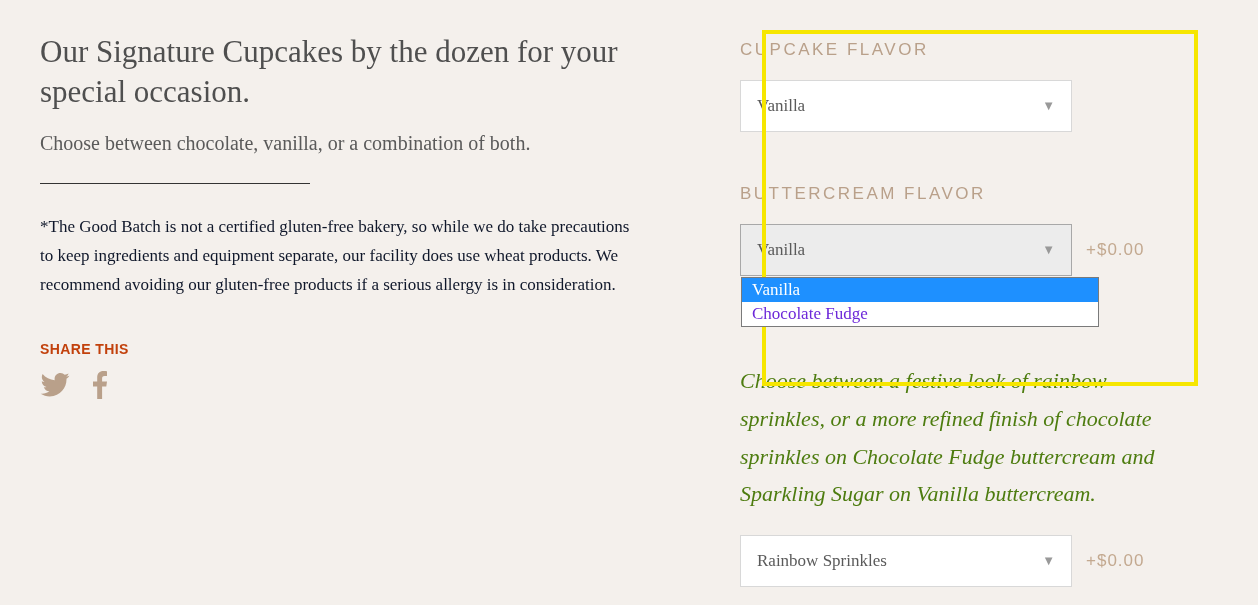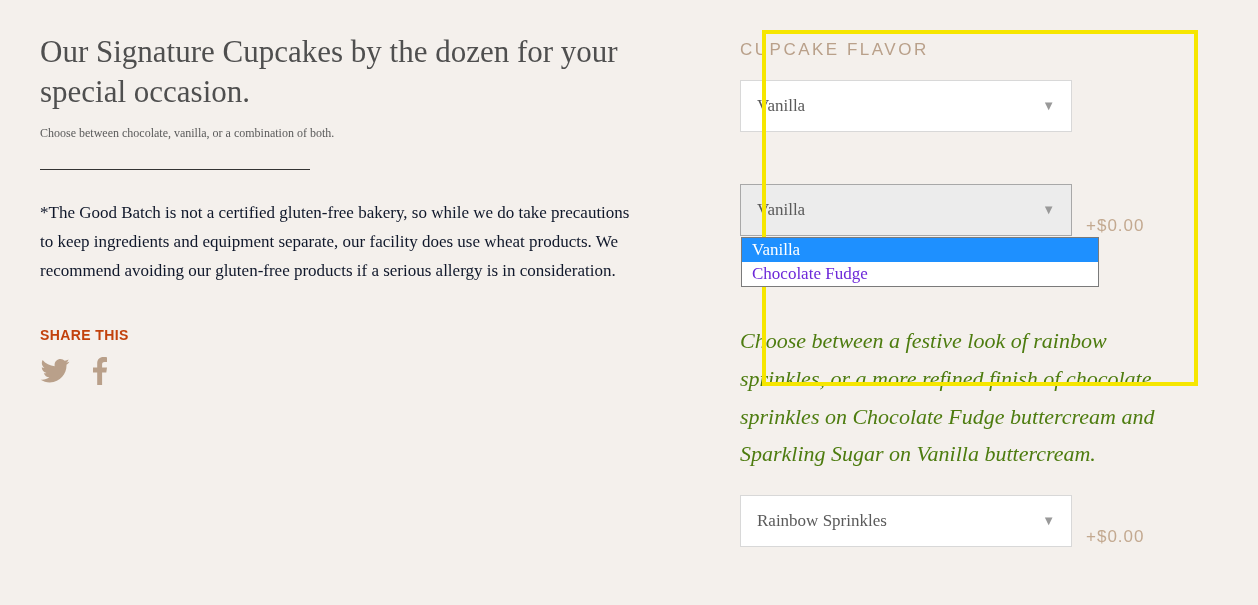--- a/index.html
+++ b/index.html
@@ -23,24 +23,24 @@
   .right {
     flex: 0 0 440px;
     padding-top: 8px;
   }
   h1 {
     font-family: Georgia, serif;
     font-weight: 400;
     font-size: 31px;
     color: #4f4f4f;
     line-height: 1.3;
-    margin-bottom: 13px;
+    margin-bottom: 19px;
   }
   .subtitle {
-    font-size: 12px;
+    font-size: 20px;
     color: #5a5a5a;
     margin-bottom: 28px;
   }
   .notice {
     font-family: Arial, Helvetica, sans-serif;
     font-size: 14px;
     font-weight: 700;
     color: #b9a08a;
     letter-spacing: 0.3px;
     margin-bottom: 28px;
@@ -91,21 +91,21 @@
   .option-label {
     font-family: 'Arial Narrow', Arial, sans-serif;
     font-size: 17px;
     letter-spacing: 2.5px;
     color: #b9a08a;
     margin-bottom: 20px;
     font-weight: 400;
   }
   .select-row {
     display: flex;
-    align-items: flex-end;
+    align-items: center;
     gap: 14px;
   }
   .select-box {
     background: #fff;
     border: 1px solid #d8d8d8;
     width: 332px;
     height: 52px;
     display: flex;
     align-items: center;
     justify-content: space-between;
@@ -188,20 +188,21 @@
       <div class="option-label">CUPCAKE FLAVOR</div>
       <div class="select-row">
         <div class="select-box">
           <span>Vanilla</span>
           <span class="select-arrow">▼</span>
         </div>
       </div>
     </div>
 
     <div class="option-group bcwrap">
+      <div class="option-label">BUTTERCREAM FLAVOR</div>
       <div class="select-row">
         <div class="select-box open" style="position:relative;">
           <span>Vanilla</span>
           <span class="select-arrow">▼</span>
           <div class="dropdown">
             <div class="dropdown-item selected">Vanilla</div>
             <div class="dropdown-item">Chocolate Fudge</div>
           </div>
         </div>
         <span class="price-tag">+$0.00</span>

